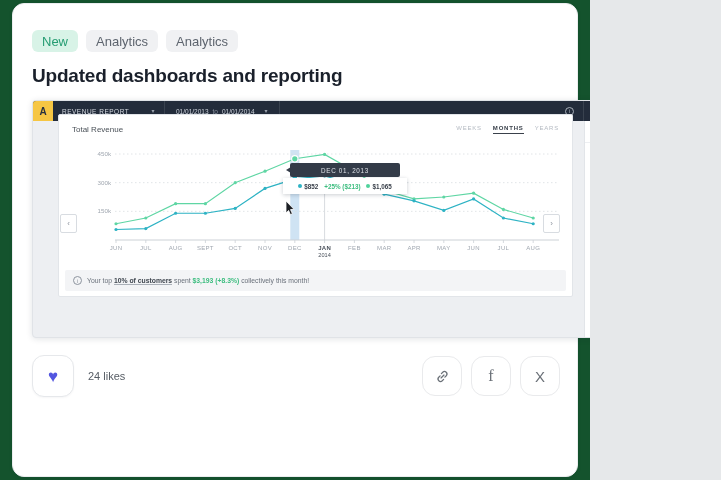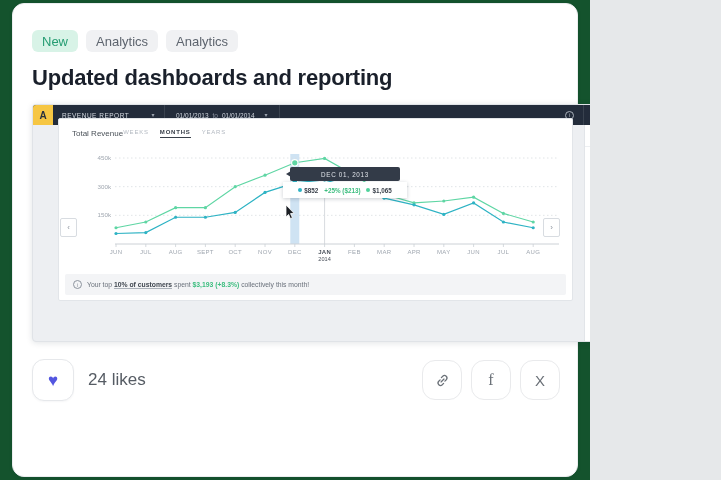--- a/index.html
+++ b/index.html
@@ -5,21 +5,21 @@
   html,body{margin:0;padding:0;background:#e6e8ea;font-family:"Liberation Sans",sans-serif;}
   .stage{position:relative;width:590px;height:480px;background:#14532d;overflow:hidden;}
   .card{position:absolute;left:12px;right:12px;top:3px;bottom:3px;background:#fff;border:1px solid #ebedef;
         border-radius:12px;box-shadow:0 1px 4px rgba(25,35,55,.07);padding:26px 17px 20px 19px;box-sizing:border-box;}
   
   .tags{display:flex;gap:8px;}
   .tag{display:inline-flex;align-items:center;height:22px;padding:0 10px;border-radius:6px;
        font-size:13px;background:#f0f1f3;color:#5d646e;}
   .tag.accent{background:#d8f3e7;color:#259c72;}
   
-  .title{margin-top:13px;font-size:22px;font-weight:700;color:#1a202b;letter-spacing:-.2px;}
+  .title{margin-top:13px;font-size:19px;font-weight:700;color:#1a202b;letter-spacing:-.2px;}
   .body-text{margin-top:19px;font-size:14.5px;line-height:21.5px;color:#3e454f;max-width:670px;}
   
   .dash{position:relative;margin-top:13px;width:661px;height:238px;border-radius:4px;overflow:hidden;
         background:#edeff2;border:1px solid #e0e3e7;box-shadow:0 1px 6px rgba(20,30,50,.12);box-sizing:border-box;}
   .dash-topbar{position:absolute;left:0;top:0;right:0;height:20px;background:#232c3b;display:flex;align-items:center;color:#c7cdd6;}
   .dash-logo{width:20px;height:20px;background:#f6c643;color:#27303f;font-weight:700;font-size:10px;
              display:flex;align-items:center;justify-content:center;flex:none;}
   .tb-seg{display:flex;align-items:center;height:100%;border-right:1px solid #39424f;box-sizing:border-box;}
   .tb-report{width:112px;padding:0 9px;justify-content:space-between;font-size:6.5px;letter-spacing:.5px;color:#d4d9e0;}
   .tb-date{padding:0 11px;gap:4px;font-size:6.5px;color:#ccd2da;}
@@ -28,21 +28,21 @@
   .tb-spacer{flex:1;}
   .tb-info{padding:0 9px;border-right:1px solid #39424f;height:100%;display:flex;align-items:center;}
   .circle-ic{width:9px;height:9px;border-radius:50%;border:1px solid #a9b0ba;color:#a9b0ba;font-size:6px;
              display:flex;align-items:center;justify-content:center;line-height:1;box-sizing:border-box;}
   .tb-brand{width:108px;flex:none;display:flex;align-items:center;gap:4px;padding:0 7px;box-sizing:border-box;height:100%;}
   .tb-brand .name{font-size:6px;font-weight:700;color:#eef1f5;letter-spacing:.3px;white-space:nowrap;flex:1;}
   .gear{font-size:9px;color:#7d8593;line-height:1;}
   
   .panel{position:absolute;left:25px;top:13px;width:515px;height:183px;background:#fff;border:1px solid #e2e5e9;
          border-radius:2px;box-sizing:border-box;}
-  .panel-head{display:flex;align-items:flex-start;padding:10px 13px 0 13px;}
+  .panel-head{display:flex;justify-content:space-between;align-items:flex-start;padding:10px 13px 0 13px;}
   .panel-title{font-size:8px;color:#4a5158;}
   .range-tabs{display:flex;gap:11px;}
   .rtab{font-size:6px;letter-spacing:.8px;color:#b4bac2;padding-bottom:2px;cursor:pointer;}
   .rtab.active{color:#3a414b;font-weight:700;border-bottom:1.5px solid #3a414b;}
   .chart-wrap{margin-top:8px;}
   
   .tooltip{position:absolute;left:224px;top:48px;z-index:5;}
   .tt-head{position:relative;margin-left:7px;width:110px;height:14px;background:#333b48;border-radius:2px;color:#dde1e7;
            font-size:6.3px;letter-spacing:.7px;display:flex;align-items:center;justify-content:center;}
   .tt-head:before{content:"";position:absolute;left:-4px;top:4px;border:3px solid transparent;border-right:5px solid #333b48;border-left:0;}
@@ -76,21 +76,21 @@
   .f-val{font-size:6.2px;color:#a6adb6;margin-top:1px;}
   .f-item.inactive{opacity:.4;}
   .f-item.inactive .f-name{font-weight:400;color:#7e858f;}
   .f-item.first-inactive{margin-top:8px;}
   .f-trash{position:absolute;right:7px;top:7px;}
   
   .footer{margin-top:17px;display:flex;align-items:center;}
   .like-btn{width:40px;height:40px;border-radius:12px;border:1px solid #e6e8eb;background:#fff;display:flex;
             align-items:center;justify-content:center;cursor:pointer;box-shadow:0 1px 2px rgba(20,30,50,.04);}
   .like-btn .heart{color:#5356e0;font-size:17px;line-height:1;}
-  .likes-label{margin-left:14px;font-size:17px;color:#565c64;}
+  .likes-label{margin-left:14px;font-size:11px;color:#565c64;}
   .share-group{margin-left:auto;display:flex;gap:9px;}
   .share-btn{width:38px;height:38px;border-radius:13px;border:1px solid #e9eaec;background:#fff;display:flex;
              align-items:center;justify-content:center;cursor:pointer;color:#6b7178;}
   .share-btn .glyph{font-size:15px;color:#6b7178;}
   .share-btn .fb{font-family:"Liberation Serif",serif;font-size:16px;}
   svg{display:block;}
 </style>
 </head>
 <body>
 

